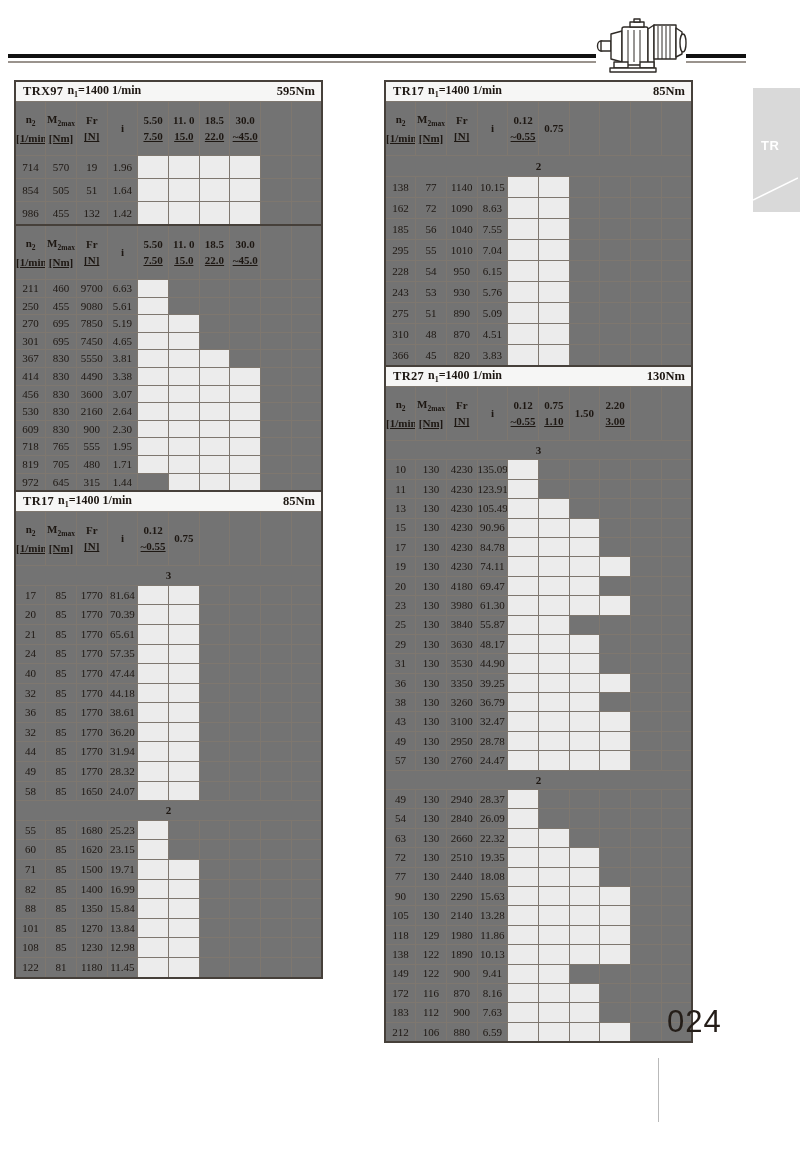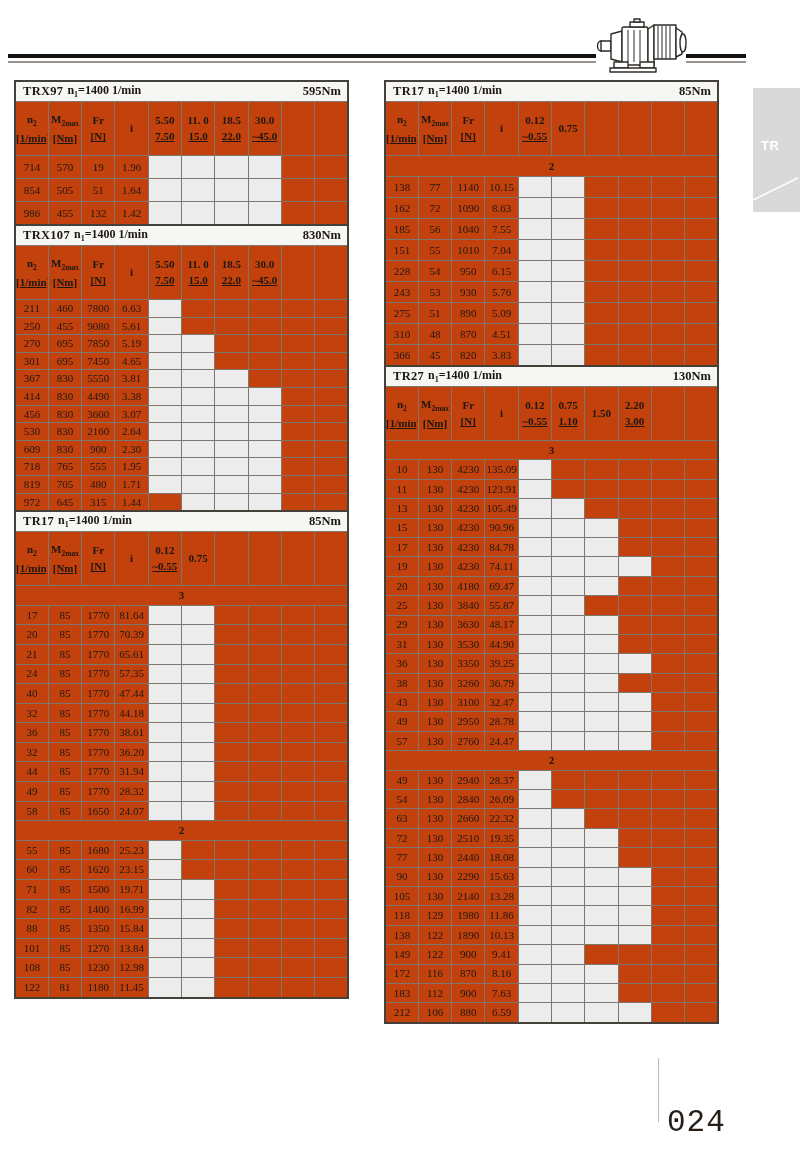--- a/index.html
+++ b/index.html
@@ -7,22 +7,22 @@
         font-family:"Liberation Serif",serif;color:#1d1712;}
   
   .rule{position:absolute;background:#111;}
   .rule.thin{background:#9a938d;}
   
   .motor-icon{position:absolute;left:594px;top:10px;width:96px;height:68px;}
   
   .tcol{position:absolute;top:82px;width:349px;}
   .tcol.left{left:14px;}
   .tcol.right{left:384px;}
-  table.spec{border-collapse:collapse;table-layout:fixed;width:335px;
-             border:2px solid #46403a;background:#c2410c;margin-top:-2px;padding-left:7px;}
+  table.spec{border-collapse:collapse;table-layout:fixed;width:309px;
+             border:2px solid #46403a;background:#737373;margin-top:-2px;padding-left:7px;}
   table.spec td{border:1px solid #7e776f;padding:0;text-align:center;
                 font-size:11px;line-height:1.15;color:#1d1712;overflow:hidden;}
   td.title-cell{height:19px;background:#f6f6f5;}
   .title-flex{display:flex;align-items:center;padding:0 6px 0 7px;}
   .title-flex .model{font-weight:bold;font-size:12.5px;letter-spacing:.3px;}
   .title-flex .npart{font-weight:bold;font-size:12px;margin-left:4px;}
   .title-flex sub{font-size:8px;}
   .title-flex .torque{margin-left:auto;font-weight:bold;font-size:12.5px;}
   td.header-cell{height:53px;font-weight:bold;}
   .hline{display:block;font-weight:bold;}
@@ -34,21 +34,21 @@
   .rh0 td.d{height:22px;margin-top:24px;} .rh1 td.d{height:16.6px;} .rh2 td.d{height:18.6px;}
   .rh3 td.d{height:20px;} .rh4 td.d{height:18.4px;}
   .rh2 td.section-cell{height:18.6px;} .rh3 td.section-cell{height:20px;}
   .rh4 td.section-cell{height:18.4px;}
   
   .side-tab{position:absolute;left:753px;top:88px;width:67px;height:124px;background:#d9d9d9;}
   .side-tab .tab-label{position:absolute;left:8px;top:50px;color:#ffffff;
         font-family:"Liberation Sans",sans-serif;font-weight:bold;font-size:13px;letter-spacing:.5px;}
   
   .footer-line{position:absolute;left:658px;top:1058px;width:1px;height:64px;background:#b9b9b9;}
-  .page-number{position:absolute;left:667px;top:1105px;font-family:Liberation Mono, monospace;
+  .page-number{position:absolute;left:667px;top:1004px;font-family:Liberation Sans, sans-serif;
         font-size:31px;color:#241d18;letter-spacing:1px;}
 </style>
 </head>
 <body>
 
 <div class="page">
 
   <div class="rule" style="left:8px;top:54px;width:588px;height:4px;"></div>
   <div class="rule thin" style="left:8px;top:61px;width:588px;height:2px;"></div>
   <div class="rule" style="left:686px;top:54px;width:60px;height:4px;"></div>
@@ -162,29 +162,20 @@
             <td class="d shaded"></td>
             <td class="d shaded"></td>
             <td class="d"></td>
             <td class="d"></td>
           </tr>
         </tbody>
       </table>
       <table class="spec rh1">
         <tbody>
           <tr>
-            <td class="title-cell" colspan="10">
-              <div class="title-flex">
-                <span class="model">TRX107</span>
-                <span class="npart"><span>n</span><sub>1</sub><span>=1400 1/min</span></span>
-                <span class="torque">830Nm</span>
-              </div>
-            </td>
-          </tr>
-          <tr>
             <td class="header-cell">
               <span class="hline"><span>n</span><sub>2</sub></span>
               <span class="hunit">[1/min]</span>
             </td>
             <td class="header-cell">
               <span class="hline"><span>M</span><sub>2max</sub></span>
               <span class="hunit">[Nm]</span>
             </td>
             <td class="header-cell">
               <span class="hline"><span>Fr</span></span>
@@ -212,21 +203,21 @@
             <td class="header-cell">
               <span class="hline"><span></span></span>
             </td>
             <td class="header-cell">
               <span class="hline"><span></span></span>
             </td>
           </tr>
           <tr>
             <td class="d">211</td>
             <td class="d">460</td>
-            <td class="d">7800</td>
+            <td class="d">9700</td>
             <td class="d">6.63</td>
             <td class="d shaded"></td>
             <td class="d"></td>
             <td class="d"></td>
             <td class="d"></td>
             <td class="d"></td>
             <td class="d"></td>
           </tr>
           <tr>
             <td class="d">250</td>
@@ -727,21 +718,21 @@
             <td class="d">1040</td>
             <td class="d">7.55</td>
             <td class="d shaded"></td>
             <td class="d shaded"></td>
             <td class="d"></td>
             <td class="d"></td>
             <td class="d"></td>
             <td class="d"></td>
           </tr>
           <tr>
-            <td class="d">151</td>
+            <td class="d">295</td>
             <td class="d">55</td>
             <td class="d">1010</td>
             <td class="d">7.04</td>
             <td class="d shaded"></td>
             <td class="d shaded"></td>
             <td class="d"></td>
             <td class="d"></td>
             <td class="d"></td>
             <td class="d"></td>
           </tr>
@@ -933,20 +924,32 @@
           </tr>
           <tr>
             <td class="d">20</td>
             <td class="d">130</td>
             <td class="d">4180</td>
             <td class="d">69.47</td>
             <td class="d shaded"></td>
             <td class="d shaded"></td>
             <td class="d shaded"></td>
             <td class="d"></td>
+            <td class="d"></td>
+            <td class="d"></td>
+          </tr>
+          <tr>
+            <td class="d">23</td>
+            <td class="d">130</td>
+            <td class="d">3980</td>
+            <td class="d">61.30</td>
+            <td class="d shaded"></td>
+            <td class="d shaded"></td>
+            <td class="d shaded"></td>
+            <td class="d shaded"></td>
             <td class="d"></td>
             <td class="d"></td>
           </tr>
           <tr>
             <td class="d">25</td>
             <td class="d">130</td>
             <td class="d">3840</td>
             <td class="d">55.87</td>
             <td class="d shaded"></td>
             <td class="d shaded"></td>

